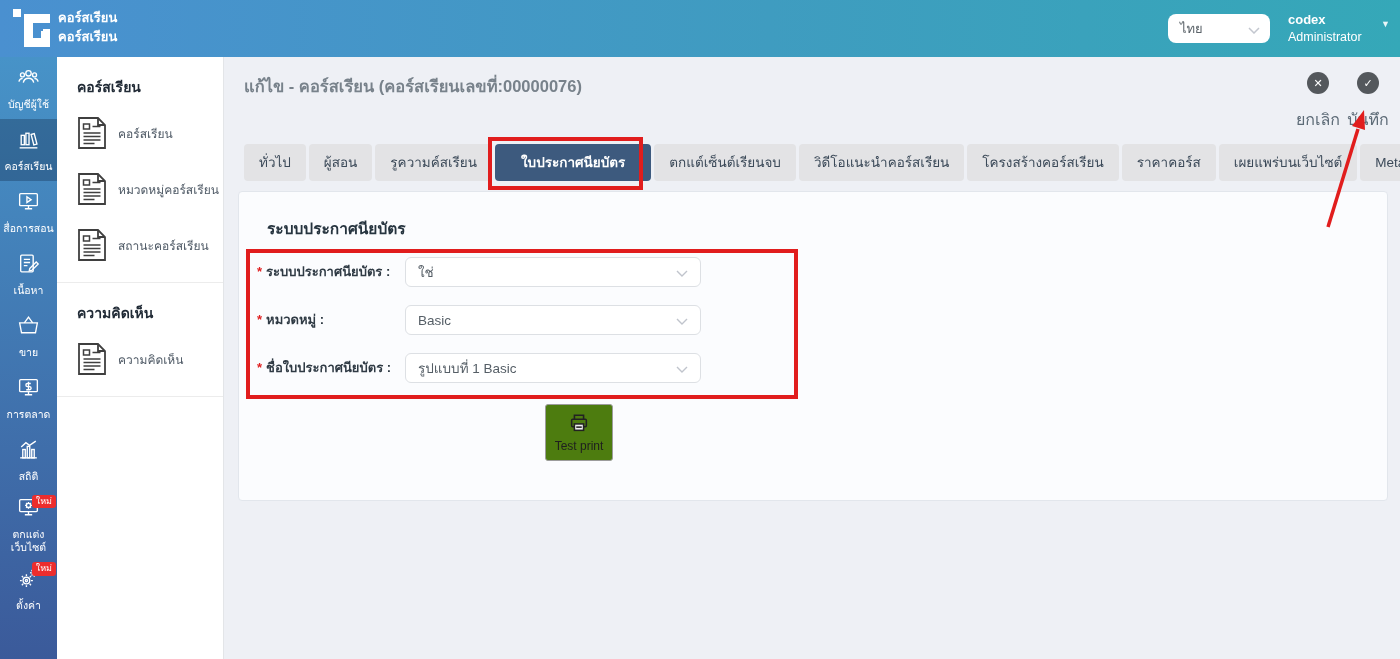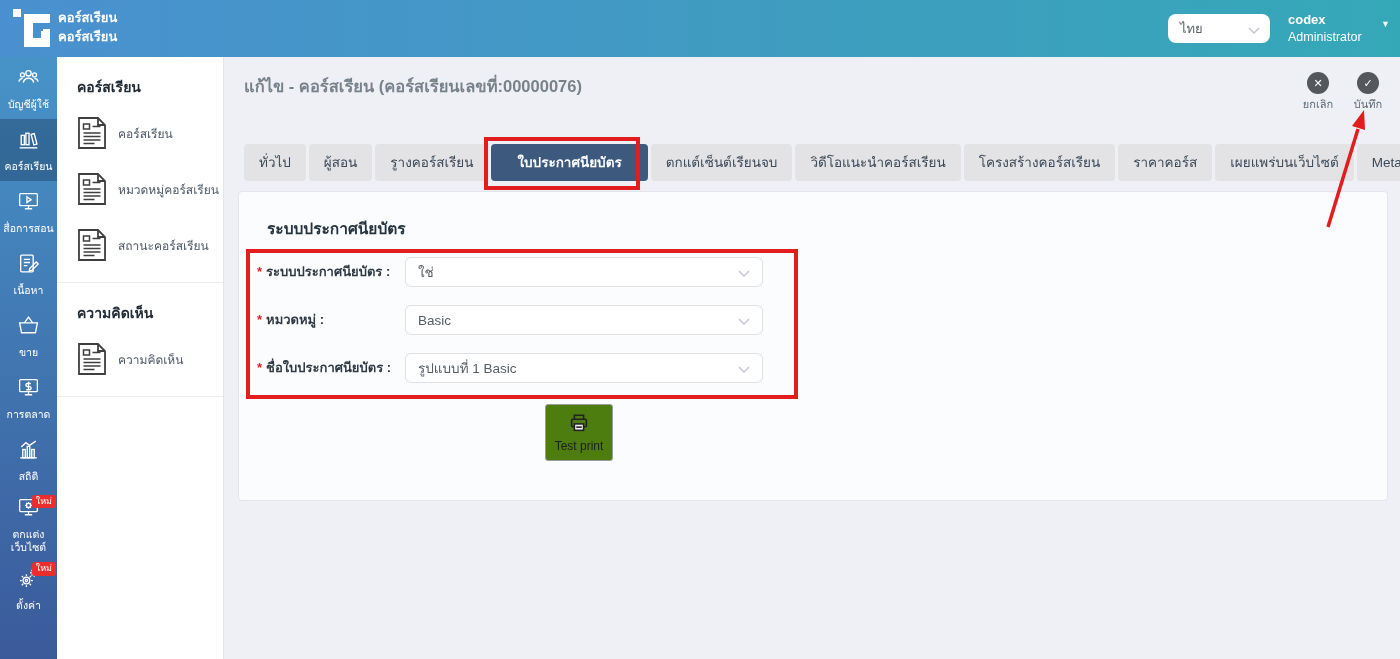--- a/index.html
+++ b/index.html
@@ -39,37 +39,37 @@
 
   
   .main { position:absolute; left:224px; top:57px; width:1176px; height:602px; }
   .page-title { position:absolute; left:20px; top:16px; font-size:16.5px; font-weight:bold; color:#78828b; }
 
   .action { position:absolute; width:52px; text-align:center; cursor:pointer; }
   .action-cancel { left:1068px; top:15px; }
   .action-save  { left:1118px; top:15px; }
   .action-circle { width:22px; height:22px; margin:0 auto; border-radius:50%; background:#54585c; color:#fff;
     font-size:11px; display:flex; align-items:center; justify-content:center; }
-  .action-label { margin-top:1px; font-size:11px; color:#5d6b77; }
+  .action-label { margin-top:13px; font-size:16px; color:#5d6b77; }
 
   .tabs { position:absolute; left:20px; top:87px; display:flex; gap:3px; }
   .tab { height:37px; line-height:37px; padding:0 15px; background:#e3e3e5; color:#3c4a59;
     font-size:13.5px; border-radius:4px; white-space:nowrap; cursor:pointer; position:relative; }
   .tab.active { background:#3d5a7e; color:#fff; font-weight:bold; padding:0 26px; }
   .tab-ring { position:absolute; left:-7px; right:8px; top:-7px; bottom:-9px;
     border:4px solid #e11d1d; pointer-events:none; }
 
   .panel { position:absolute; left:14px; top:134px; width:1150px; height:310px; background:#fbfcfe;
     border:1px solid #e2e6ec; border-radius:4px; }
   .section-title { position:absolute; left:28px; top:24px; font-size:15.5px; font-weight:bold; color:#26343f; }
   .field-row { position:absolute; left:0; height:30px; }
   .field-row .field-label { position:absolute; left:18px; width:146px; line-height:30px; font-size:13px;
     font-weight:600; color:#2f3a44; white-space:nowrap; }
   .req { color:#e02020; margin-right:4px; }
-  .select { position:absolute; left:166px; width:358px; height:30px; background:#fff;
+  .select { position:absolute; left:166px; width:296px; height:30px; background:#fff;
     border:1px solid #dde0e4; border-radius:6px; display:flex; align-items:center;
     padding:0 12px; cursor:pointer; }
   .select .select-value { flex:1; font-size:13.5px; color:#555e66; }
   .row1 { top:65px; } .row2 { top:113px; } .row3 { top:161px; }
 
   .test-print { position:absolute; left:306px; top:212px; width:68px; height:57px; background:#4d7c0f;
     border:1px solid #9c9c9c; border-radius:3px; display:flex; flex-direction:column; align-items:center;
     justify-content:center; gap:2px; cursor:pointer; }
   .test-print-label { font-size:12px; color:#1f1f1f; }
 
@@ -292,21 +292,21 @@
       <div class="action-label">ยกเลิก</div>
     </div>
     <div class="action action-save">
       <div class="action-circle">✓</div>
       <div class="action-label">บันทึก</div>
     </div>
 
     <div class="tabs">
       <div class="tab">ทั่วไป</div>
       <div class="tab">ผู้สอน</div>
-      <div class="tab">รูางคอร์สเรียน</div>
+      <div class="tab">รูความค์สเรียน</div>
       <div class="tab active">
         <span>ใบประกาศนียบัตร</span>
         <div class="tab-ring"></div>
       </div>
       <div class="tab">ตกแต์เซ็นต์เรียนจบ</div>
       <div class="tab">วิดีโอแนะนำคอร์สเรียน</div>
       <div class="tab">โครงสร้างคอร์สเรียน</div>
       <div class="tab">ราคาคอร์ส</div>
       <div class="tab">เผยแพร่บนเว็บไซต์</div>
       <div class="tab">Meta Tag</div>

